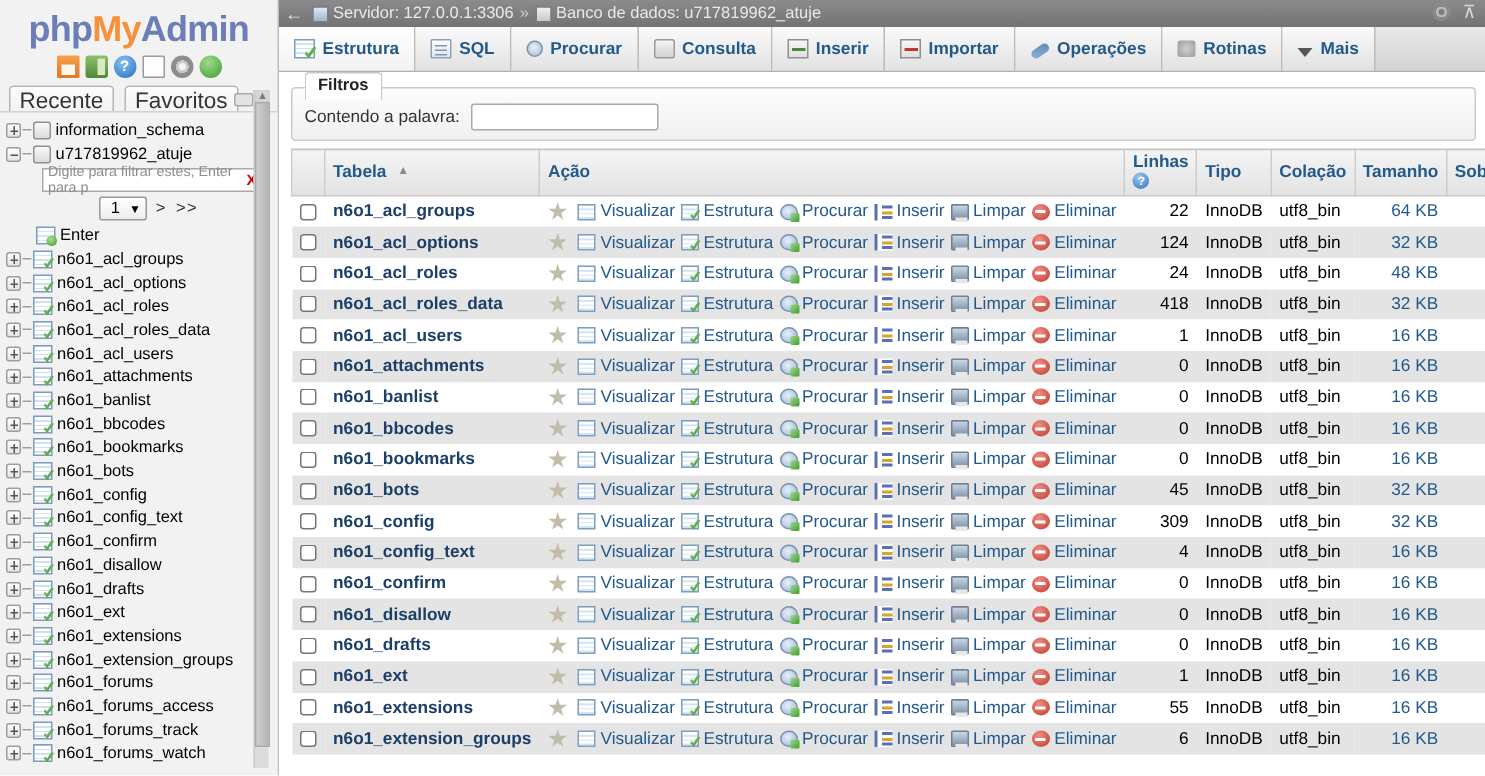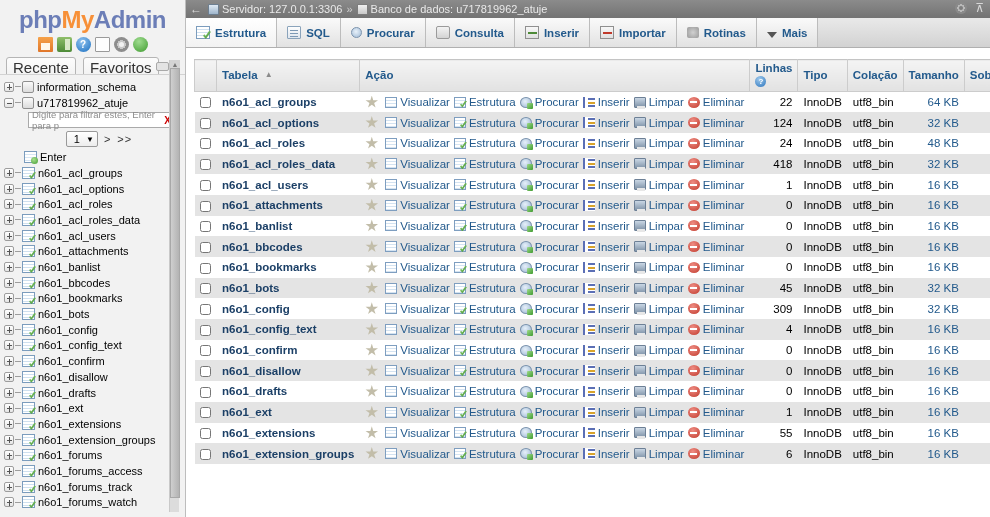--- a/index.html
+++ b/index.html
@@ -576,31 +576,42 @@
         </div>
         <div class="tab">
           <span class="tab-ico ti-export"></span>
           <span>Inserir</span>
         </div>
         <div class="tab">
           <span class="tab-ico ti-import"></span>
           <span>Importar</span>
         </div>
         <div class="tab">
+          <span class="tab-ico ti-ops"></span>
+          <span>Operações</span>
+        </div>
+        <div class="tab">
           <span class="tab-ico ti-routines"></span>
           <span>Rotinas</span>
         </div>
         <div class="tab">
           <span class="tab-ico ti-more"></span>
           <span>Mais</span>
         </div>
       </div>
 
     <div id="content">
 
+      <div class="fieldset">
+        <div class="legend">Filtros</div>
+        <div class="filter-line">
+          <label>Contendo a palavra:</label>
+          <input type="text" placeholder="" style="">
+        </div>
+      </div>
 
       <table class="tbl">
         <thead>
           <tr>
             <th class="th-checkbox"></th>
             <th class="th-table">
               <span>Tabela</span>
               <span class="sort-arrow">▲</span>
             </th>
             <th class="th-action">

